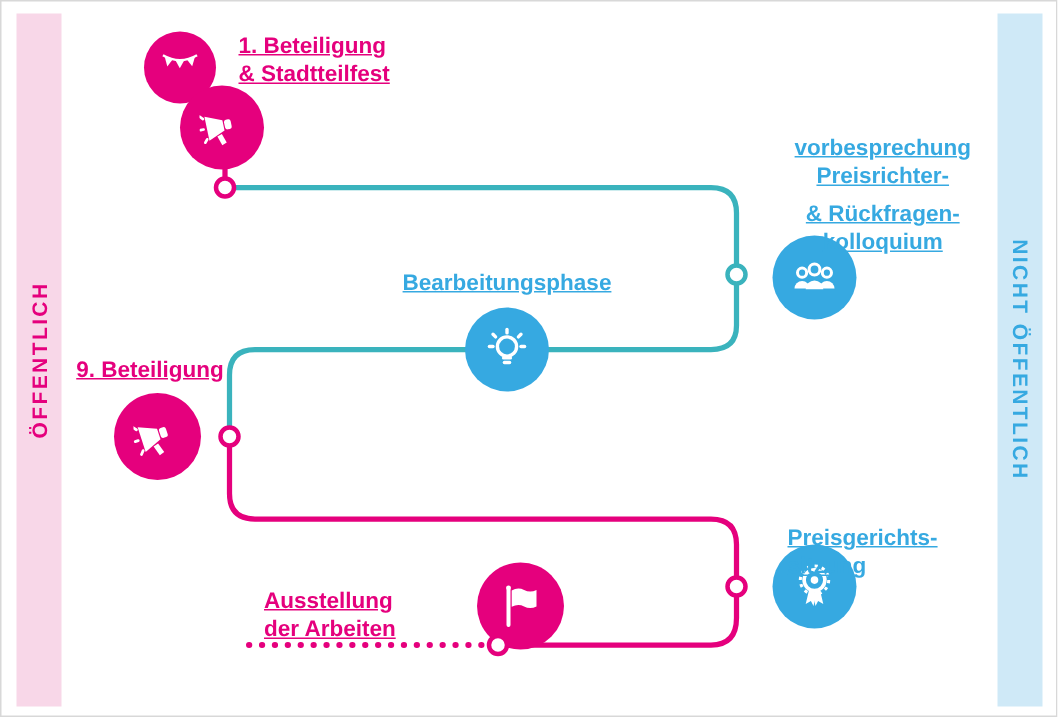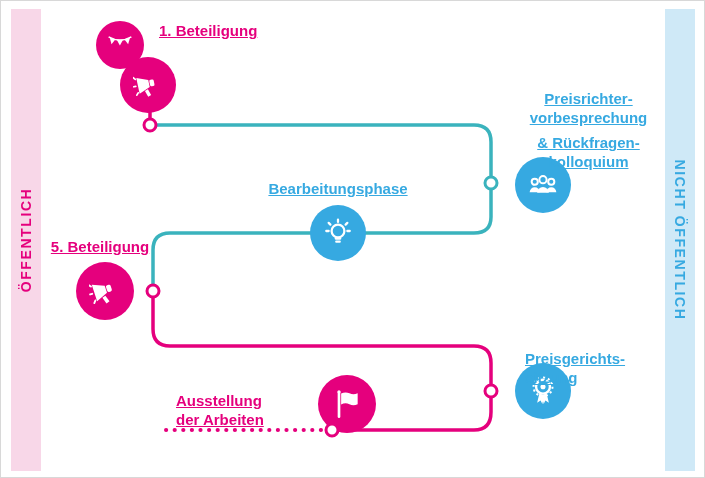--- a/index.html
+++ b/index.html
@@ -166,37 +166,38 @@
   <svg class="layer ports" width="705" height="478" viewBox="0 0 705 478">
     <circle class="pink" cx="149" cy="124" r="6"></circle>
     <circle class="teal" cx="490" cy="182" r="6"></circle>
     <circle class="pink" cx="152" cy="290" r="6"></circle>
     <circle class="pink" cx="490" cy="390" r="6"></circle>
     <circle class="pink" cx="331" cy="429" r="6"></circle>
   </svg>
 
   <div class="lbl pink" id="lbl-step1">
     <span>1. Beteiligung</span>
+    <span>&amp; Stadtteilfest</span>
   </div>
 
   <div class="lbl blue" id="lbl-jury-briefing-a">
+    <span>vorbesprechung</span>
     <span>Preisrichter-</span>
-    <span>vorbesprechung</span>
   </div>
   <div class="lbl blue" id="lbl-jury-briefing-b">
     <span>&amp; Rückfragen-</span>
     <span>kolloquium</span>
   </div>
 
   <div class="lbl blue" id="lbl-work-phase">
     <span>Bearbeitungsphase</span>
   </div>
 
   <div class="lbl pink" id="lbl-step2">
-    <span>5. Beteiligung</span>
+    <span>9. Beteiligung</span>
   </div>
 
   <div class="lbl blue" id="lbl-jury-session">
     <span>Preisgerichts-</span>
     <span>sitzung</span>
   </div>
 
   <div class="lbl pink" id="lbl-exhibition">
     <span>Ausstellung</span>
     <span>der Arbeiten</span>

